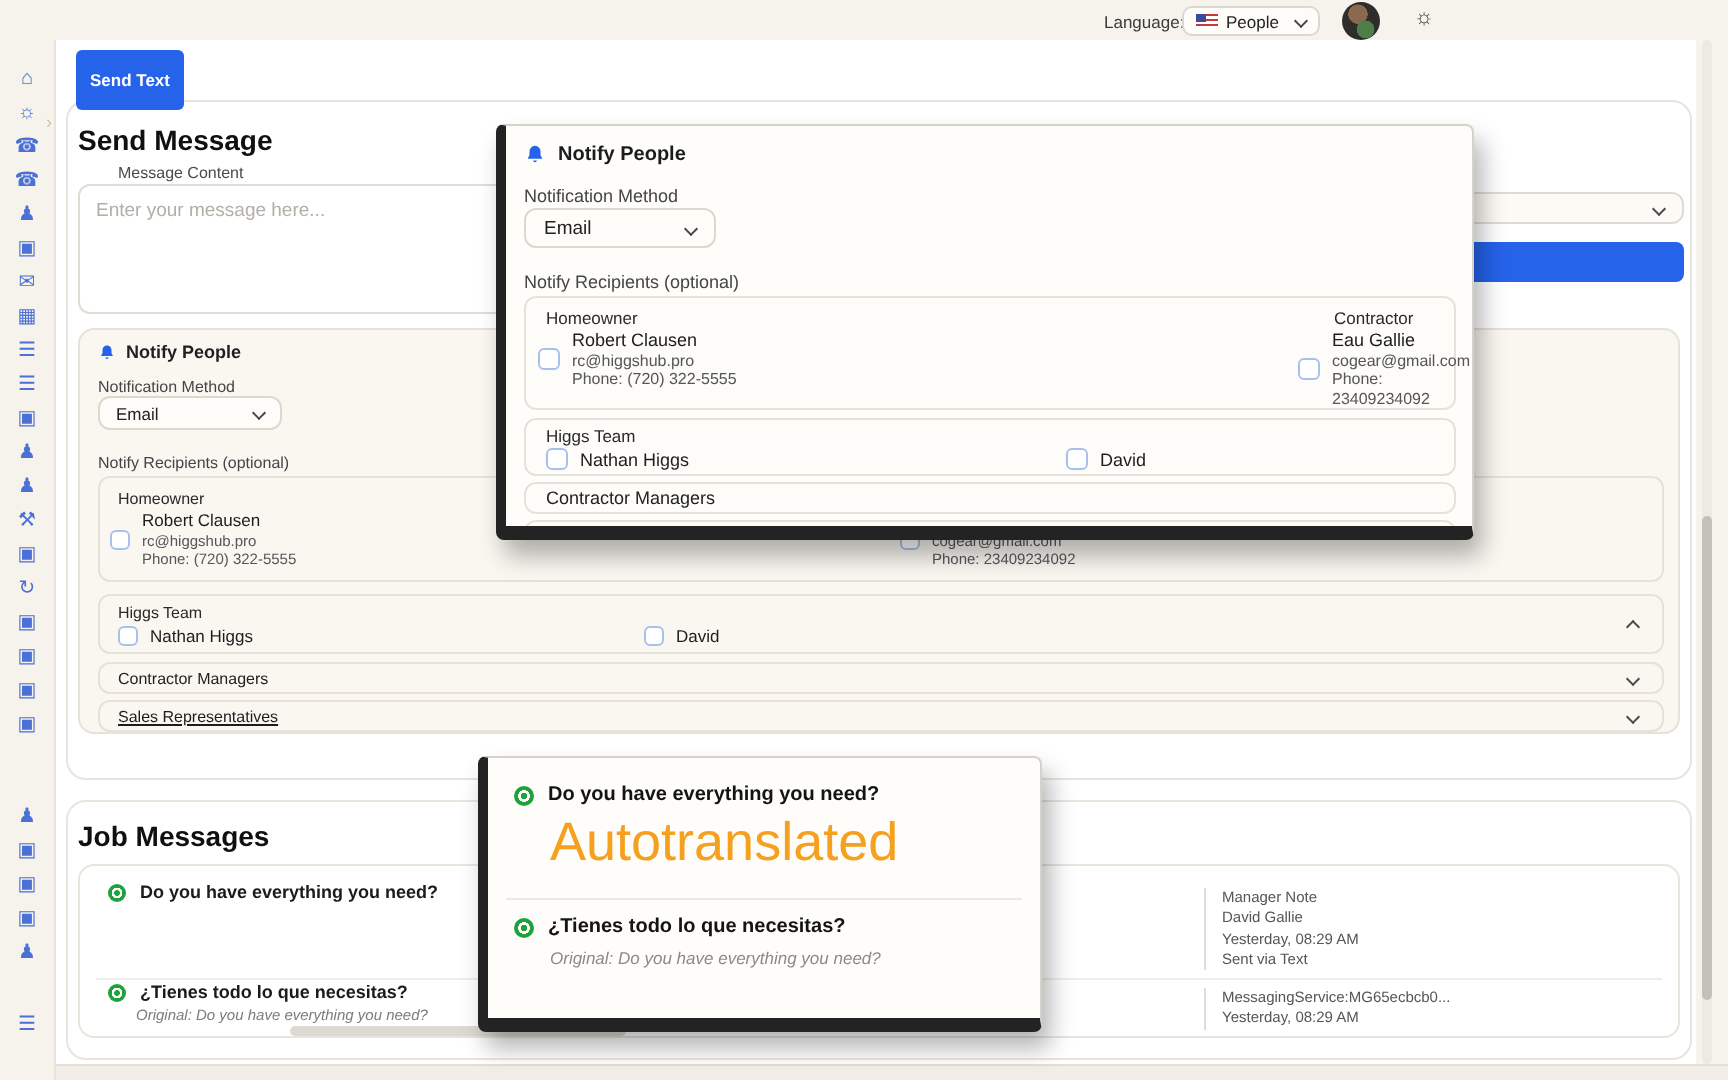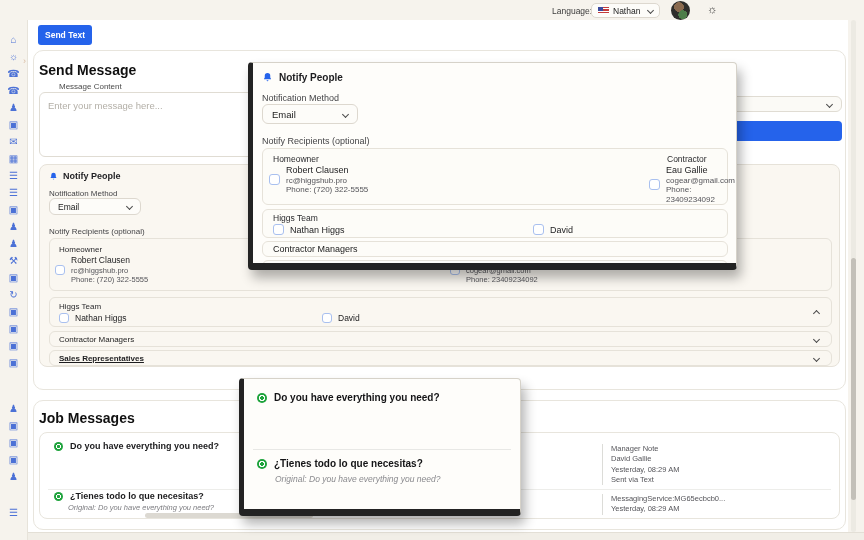--- a/index.html
+++ b/index.html
@@ -28,21 +28,21 @@
   .white-main { position:absolute; left:28px; top:20px; width:820px; height:512px; background:#fff; }
   .sidebar { position:absolute; left:0; top:20px; width:28px; height:520px; background:#f6f3ed;
     border-right:1px solid #e7e3da; display:flex; flex-direction:column; align-items:center; padding-top:14px; z-index:3; }
   .sb-icon { height:11px; line-height:11px; font-size:10px; color:#4c71d6; margin-bottom:6px; cursor:pointer; }
   .gap-lg { margin-top:29px; } .gap-sm { margin-top:19px; }
   .sb-handle { position:absolute; left:23px; top:56px; font-size:9px; color:#d9bba2; z-index:4; }
   .vtrack { position:absolute; left:851px; top:20px; width:5px; height:512px; background:#eceae3; border-radius:3px; }
   .vthumb { position:absolute; left:851px; top:258px; width:5px; height:242px; background:#c3c0b9; border-radius:3px; z-index:5; }
   .bottom-strip { position:absolute; left:28px; top:532px; width:836px; height:8px; background:#f1eee7; border-top:1px solid #e3dfd6; }
 
-  .send-text-btn { position:absolute; left:38px; top:25px; height:20px; padding:0 7px; background:#2563eb; color:#fff;
+  .send-text-btn { position:absolute; left:38px; top:25px; height:30px; padding:0 7px; background:#2563eb; color:#fff;
     font-size:8.5px; font-weight:700; border:none; border-radius:3px; line-height:15px; cursor:pointer; z-index:2; }
 
   .card { position:absolute; background:#fff; border:1px solid #e8e5dd; border-radius:10px; }
   .card-send { left:33px; top:50px; width:813px; height:340px; }
   .card-jobs { left:33px; top:400px; width:813px; height:130px; }
 
   
   .sm-title { position:absolute; left:5px; top:11px; font-size:14px; font-weight:700; color:#101010;text-align:center; }
   .sm-label { position:absolute; left:5px; top:31px; font-size:8px; color:#4a4a4a;padding-left:20px; }
   .sm-textarea { position:absolute; left:5px; top:41px; width:505px; height:65px; border:1px solid #e0dcd3;
@@ -77,21 +77,21 @@
   .np-recip { left:9px; top:73px; width:783px; height:53px; }
   .grp { font-size:8px; font-weight:400; color:#2a2a2d; }
   .person { display:flex; gap:6px; align-items:center; }
   .p-name { font-size:8.5px; font-weight:400; color:#1d1d1f; line-height:9.5px; }
   .p-sub { font-size:7.5px; color:#55555a; line-height:9px; }
   .abs { position:absolute; }
   .np-team { left:9px; top:132px; width:783px; height:30px; }
   .np-row { left:9px; width:783px; height:16px; display:flex; align-items:center; padding:0 12px 0 9px;
     font-size:8px; color:#222; }
   .member { display:flex; gap:6px; align-items:center; font-size:8.5px; color:#1d1d1f; }
-  .ulink { text-decoration:underline; color:#1d1d1f; font-weight:700; cursor:pointer; }
+  .ulink { text-decoration:underline; color:#1d1d1f; font-weight:400; cursor:pointer; }
 
   
   .jm-title { position:absolute; left:5px; top:9px; font-size:14px; font-weight:700; color:#101010; }
   .jm-card { position:absolute; left:5px; top:31px; width:801px; height:87px; border:1px solid #e8e5dd; border-radius:8px; }
   .jm-divider { position:absolute; left:8px; right:8px; top:56px; border-top:1px solid #ededea; }
   .jm-msg { position:absolute; display:flex; gap:7px; align-items:center; font-size:9px; font-weight:600; color:#1b1b1d; }
   .jm-orig { position:absolute; font-size:7.5px; font-style:italic; color:#7c7c80; }
   .jm-meta { position:absolute; left:562px; border-left:1px solid #dcdcd8; padding-left:8px;
     font-size:7.5px; color:#55555a; line-height:10.3px; }
   .jm-hthumb { position:absolute; left:105px; top:80px; width:168px; height:5px; background:#dcd9d2; border-radius:3px; cursor:pointer; }
@@ -128,21 +128,21 @@
   .ov2-divider { position:absolute; left:9px; right:9px; top:70px; border-top:1px solid #e8e8e5; }
   .ov2-orig { position:absolute; left:31px; top:95px; font-size:8.5px; font-style:italic; color:#8a8a8e; }
 </style>
 </head>
 <body>
 
 <div class="header">
   <span class="lang-label">Language:</span>
   <div class="lang-select">
     <span class="flag"></span>
-    <span class="val">Nathan</span>
+    <span class="val">People</span>
     <span class="chv down push"></span>
   </div>
   <div class="avatar"></div>
   <span class="theme">☼</span>
 </div>
 
 <div class="white-main"></div>
 <aside class="sidebar">
     <span class="sb-icon">⌂</span>
     <span class="sb-icon">☼</span>
@@ -328,19 +328,20 @@
   <div class="ov1-row" style="top:197px;">
     <span class="ulink">Sales Representatives</span>
   </div>
 </div>
 
 <div class="overlay ov2">
   <div class="ov2-msg" style="left:13px; top:13px;">
     <span class="gicon"></span>
     <span>Do you have everything you need?</span>
   </div>
+  <div class="ov-callout ov2-callout">Autotranslated</div>
   <div class="ov2-divider"></div>
   <div class="ov2-msg" style="left:13px; top:79px;">
     <span class="gicon"></span>
     <span>¿Tienes todo lo que necesitas?</span>
   </div>
   <div class="ov2-orig">Original: Do you have everything you need?</div>
 </div>
 
 </body></html>

